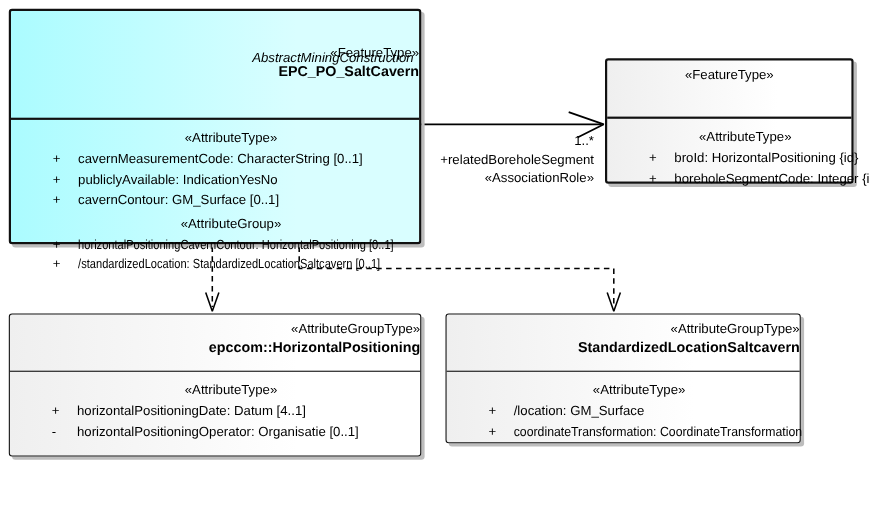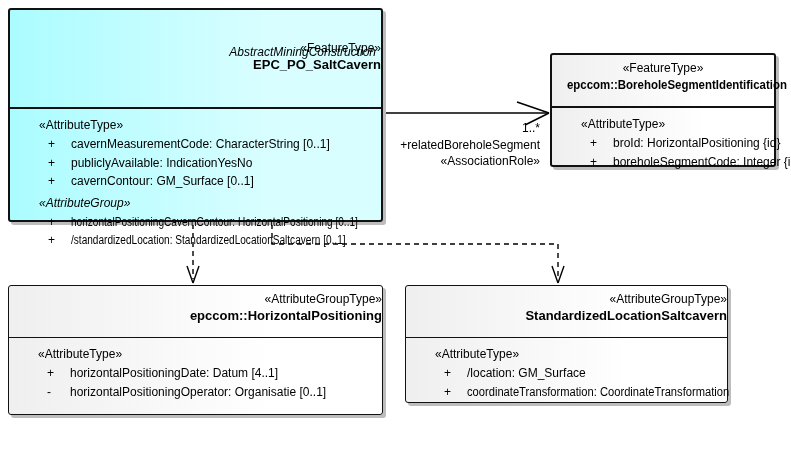--- a/index.html
+++ b/index.html
@@ -15,22 +15,22 @@
     background:linear-gradient(90deg,#efefef 0%,#ffffff 70%);
   }
   .box.thin{border-width:1.5px;}
   .head{position:relative;border-bottom:2px solid #111;text-align:center;box-sizing:border-box;}
   .box.thin .head{border-bottom-width:1.5px;text-align:right;}
   .parent-lbl{position:absolute;top:4px;right:5px;font-style:italic;font-size:12px;white-space:nowrap;}
   .stereo{font-size:12px;white-space:nowrap;}
   .cls-name{font-size:13px;font-weight:bold;white-space:nowrap;margin-top:2px;}
   .squeeze{display:inline-block;transform:scaleX(0.88);transform-origin:50% 50%;}
   .attrs{padding-top:7px;}
-  .attr-head{padding-left:29px;height:19px;line-height:19px;font-size:12px;white-space:nowrap;}
-  .attr-head.gap{margin-top:3px;font-style:italic;}
+  .attr-head{padding-left:29px;height:19px;line-height:19px;font-size:12px;white-space:nowrap;text-align:center;}
+  .attr-head.gap{margin-top:3px;}
   .row{height:18.5px;line-height:18.5px;font-size:12px;white-space:nowrap;padding-left:28px;}
   .row .vis{display:inline-block;width:23px;padding-left:10px;}
   .row .atext{display:inline-block;}
   .row .atext.tight{transform:scaleX(0.84);transform-origin:0 50%;}
   .row .atext.tight2{transform:scaleX(0.93);transform-origin:0 50%;}
   .assoc-labels{
     position:absolute;z-index:3;left:300px;top:120px;width:240px;
     text-align:right;font-size:12px;line-height:16.5px;white-space:nowrap;
   }
   
@@ -93,21 +93,20 @@
       </div>
       <div class="row">
         <span class="vis">+</span><span class="atext tight">/standardizedLocation: StandardizedLocationSaltcavern [0..1]</span>
       </div>
     </div>
   </div>
 
   <div class="box" id="box-borehole">
     <div class="head">
       <div class="stereo">«FeatureType»</div>
-      <div class="cls-name"><span class="squeeze">epccom::BoreholeSegmentIdentification</span></div>
     </div>
     <div class="attrs">
       <div class="attr-head">«AttributeType»</div>
       <div class="row">
         <span class="vis">+</span><span class="atext">broId: HorizontalPositioning {id}</span>
       </div>
       <div class="row">
         <span class="vis">+</span><span class="atext">boreholeSegmentCode: Integer {id}</span>
       </div>
     </div>

